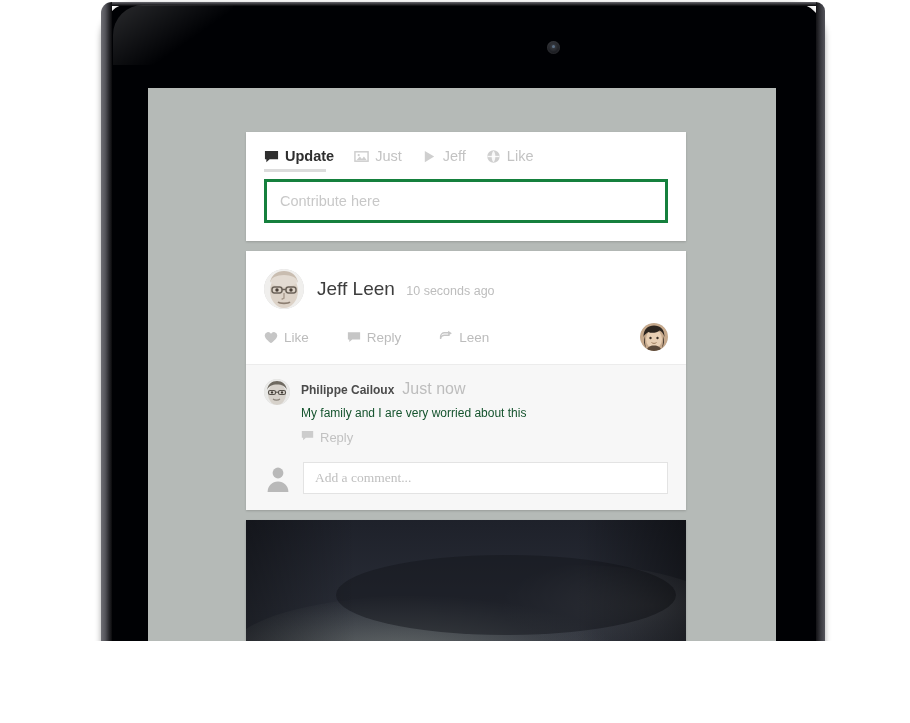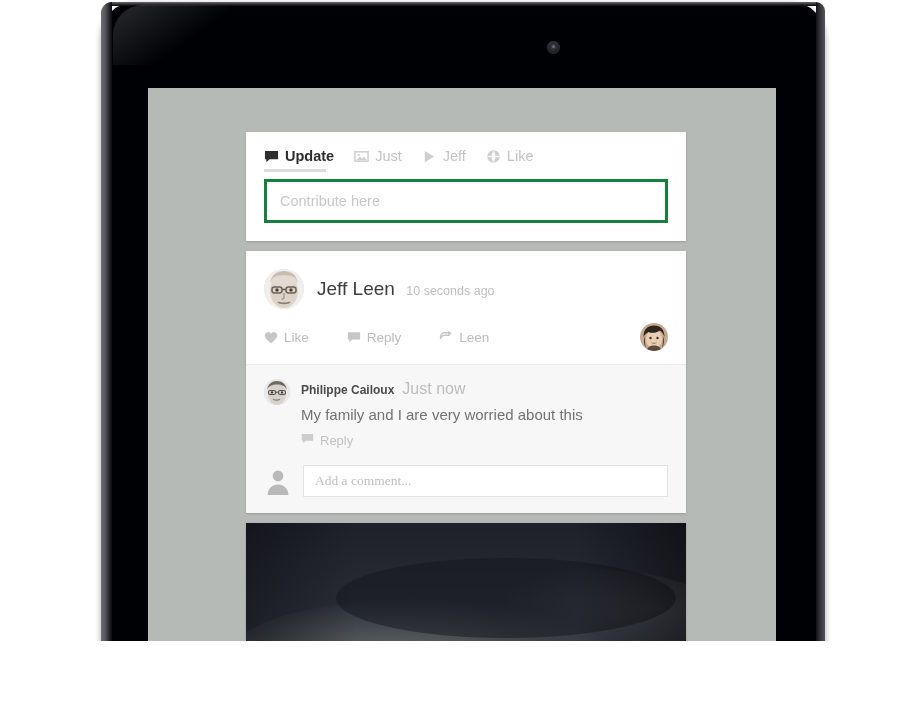--- a/index.html
+++ b/index.html
@@ -262,22 +262,22 @@
     color: #4b4b4b;
     font-weight: bold;
   }
   .comment-time {
     font-size: 16px;
     color: #bdbdbd;
     margin-left: 8px;
   }
   .comment-text {
     margin-top: 8px;
-    font-size: 15px;
-    color: #737373;
+    font-size: 12px;
+    color: #14532d;
   }
   .comment-reply {
     margin-top: 9px;
     display: inline-flex;
     align-items: center;
     gap: 6px;
     font-size: 13px;
     color: #c2c2c2;
     cursor: pointer;
     user-select: none;

